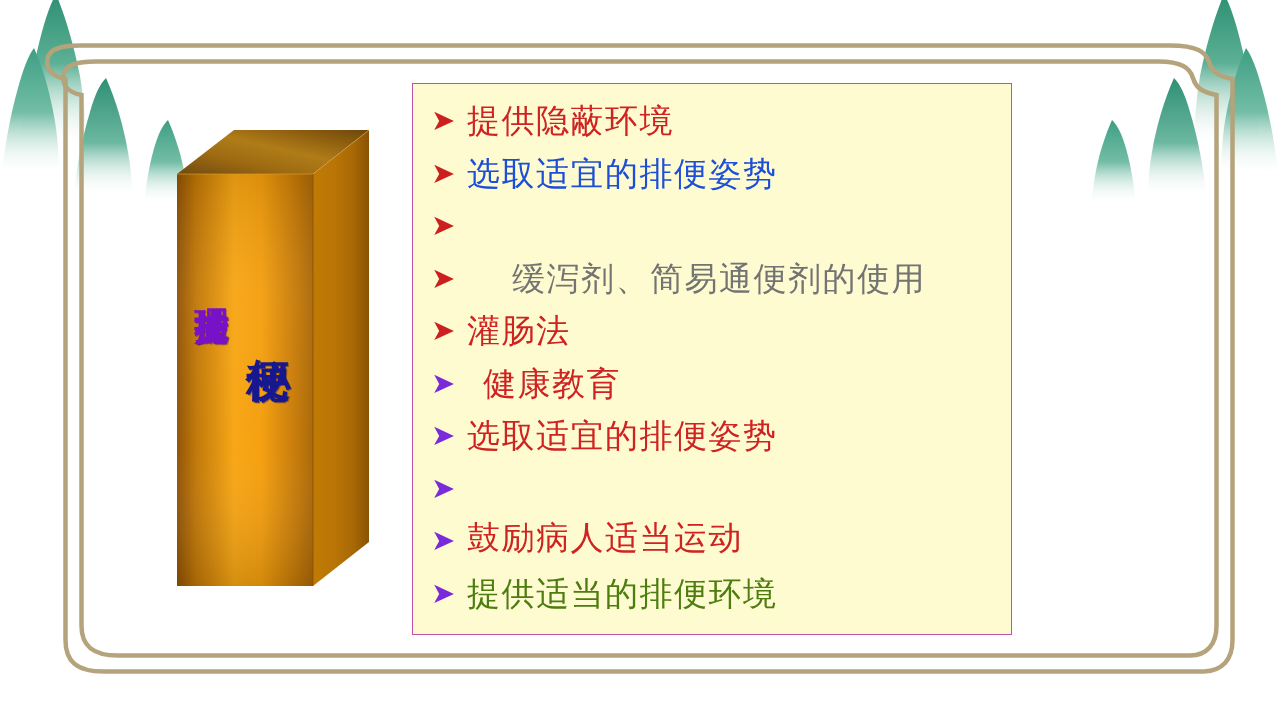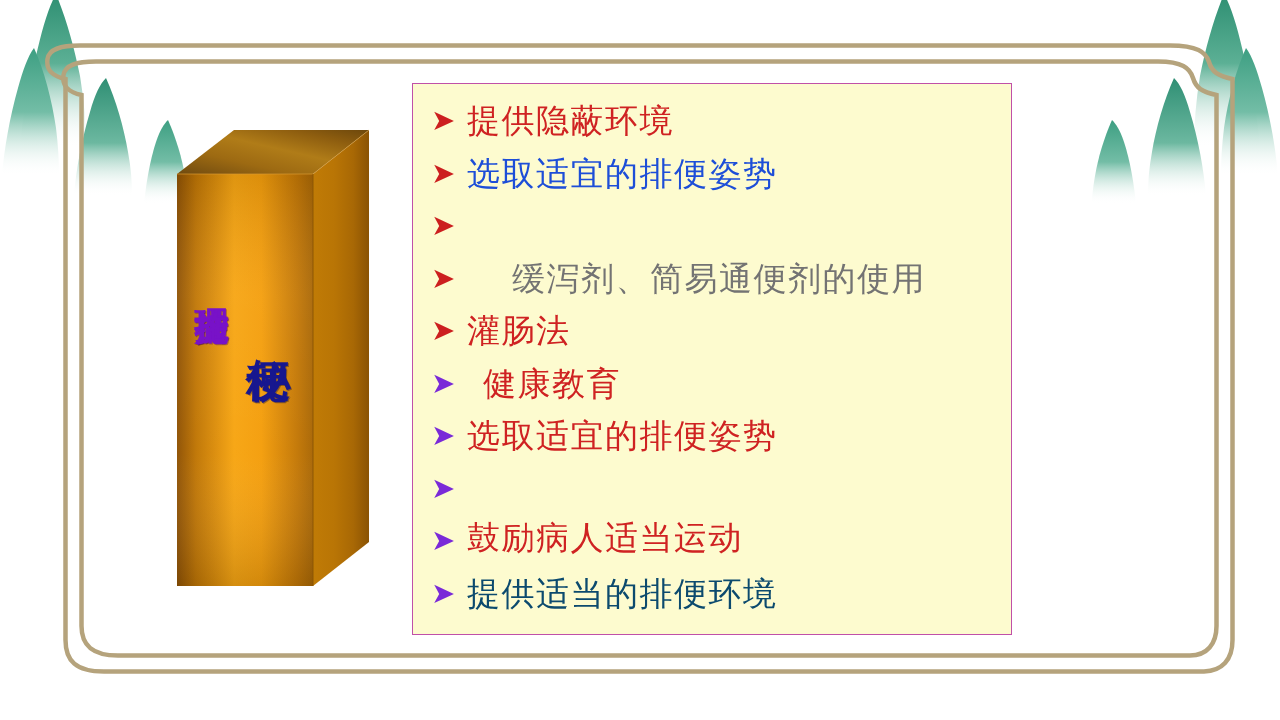--- a/index.html
+++ b/index.html
@@ -272,18 +272,18 @@
       <span class="bullet-marker" style="color: rgb(122, 42, 216);">➤</span>
     </div>
 
     <div class="bullet-row">
       <span class="bullet-marker" style="color: rgb(122, 42, 216);">➤</span>
       <span class="bullet-text" style="color: rgb(207, 34, 34); font-family: Liberation Mono, monospace;">鼓励病人适当运动</span>
     </div>
 
     <div class="bullet-row">
       <span class="bullet-marker" style="color: rgb(122, 42, 216);">➤</span>
-      <span class="bullet-text" style="color: #0c4a6e;">提供适当的排便环境</span>
+      <span class="bullet-text" style="color: #4d7c0f;">提供适当的排便环境</span>
     </div>
 
   </div>
 
 </div>
 
 </body></html>

